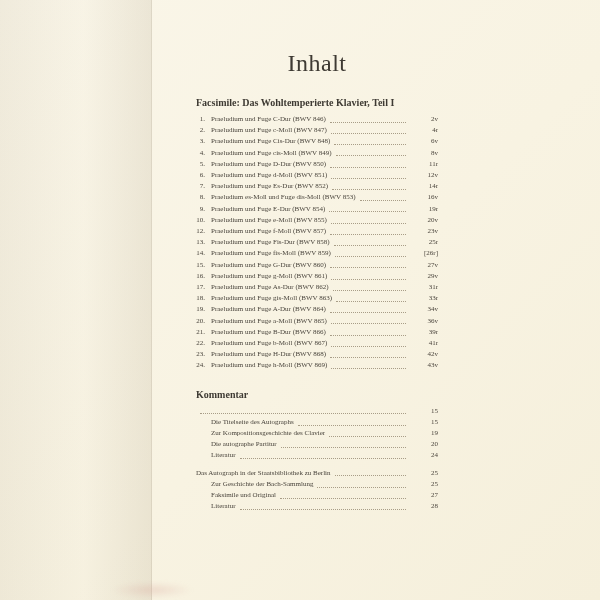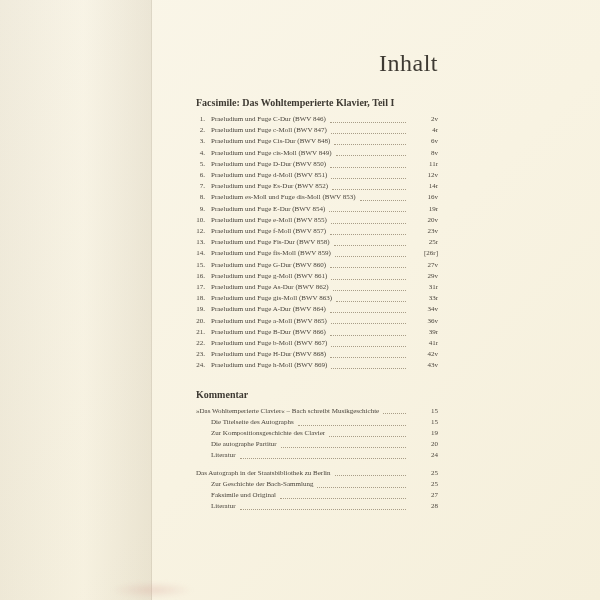--- a/index.html
+++ b/index.html
@@ -22,21 +22,21 @@
   }
   .smudge {
     position:absolute; left:112px; bottom:2px; width:80px; height:16px;
     background:radial-gradient(ellipse at center, rgba(214,160,150,0.30), rgba(214,160,150,0) 72%);
     filter:blur(2px);
   }
   .content { position:absolute; left:196px; top:0; width:242px; }
   .title {
     margin:50px 0 0 0;
     font-size:24px; font-weight:400; letter-spacing:0.5px;
-    text-align:right; color:#3e3a33;
+    text-align:center; color:#3e3a33;
   }
   .section-heading {
     margin-top:20px;
     font-size:10px; font-weight:700; line-height:11px;
     color:#3e3a33;
   }
   .section-heading.kommentar { margin-top:17px; }
   .toc-list { margin-top:6px; }
   #kommentar-groups { margin-top:6px; }
   .kommentar-group + .kommentar-group { margin-top:6px; }
@@ -200,21 +200,20 @@
           <span class="num">24.</span>
           <span class="label">Praeludium und Fuge h-Moll (BWV 869)</span>
           <span class="leader"></span>
           <span class="folio">43v</span>
         </div>
       </div>
     <div class="section-heading kommentar">Kommentar</div>
     <div id="kommentar-groups">
         <div class="kommentar-group">
           <div class="toc-row">
-            <span class="label">»Das Wohltemperierte Clavier« – Bach schreibt Musikgeschichte</span>
             <span class="leader"></span>
             <span class="folio">15</span>
           </div>
           <div class="toc-row indent">
             <span class="label">Die Titelseite des Autographs</span>
             <span class="leader"></span>
             <span class="folio">15</span>
           </div>
           <div class="toc-row indent">
             <span class="label">Zur Kompositionsgeschichte des Clavier</span>

